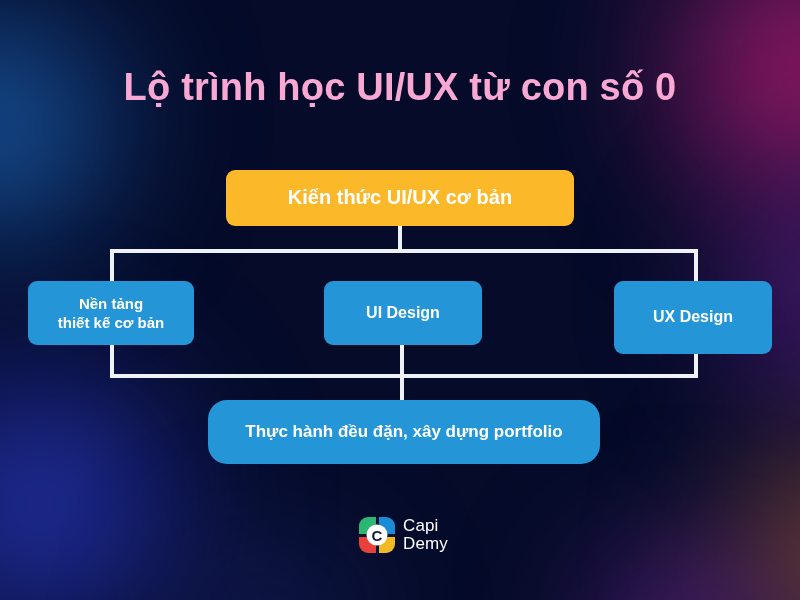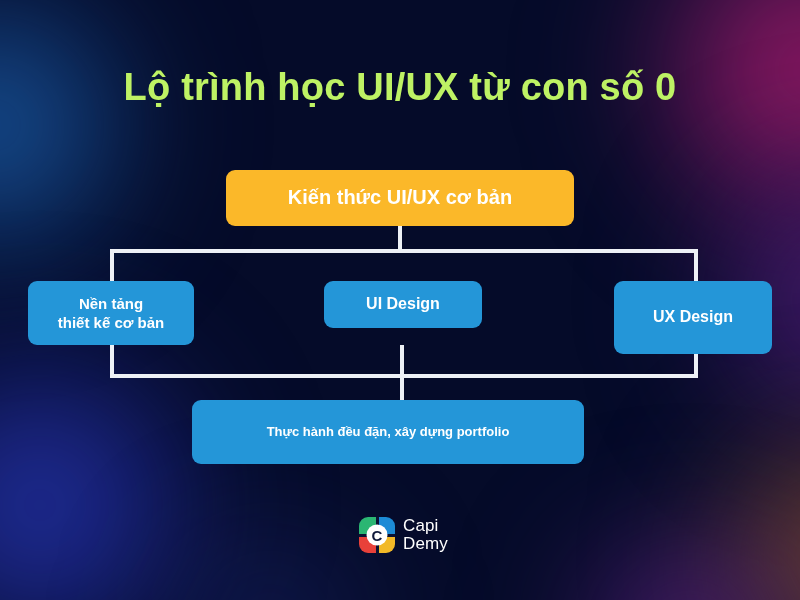--- a/index.html
+++ b/index.html
@@ -65,21 +65,21 @@
   
   #content {
     position: absolute;
     inset: 0;
   }
   .title {
     position: absolute;
     left: 0; right: 0;
     top: 66px;
     text-align: center;
-    color: #bef264;
+    color: #f9a8d4;
     font-size: 38px;
     font-weight: bold;
     letter-spacing: 0.2px;
     white-space: nowrap;
   }
   .node {
     position: absolute;
     display: flex;
     align-items: center;
     justify-content: center;
@@ -95,27 +95,28 @@
     background: #FBB829;
     left: 226px; top: 170px;
     width: 348px; height: 56px;
     font-size: 20px;
   }
   .node-blue {
     background: #2496D8;
     font-size: 16px;
   }
   .node-l1 { left: 28px;  top: 281px; width: 166px; height: 64px; font-size: 15px; }
-  .node-l2 { left: 324px; top: 281px; width: 158px; height: 47px; }
+  .node-l2 { left: 324px; top: 281px; width: 158px; height: 64px; }
   .node-l3 { left: 614px; top: 281px; width: 158px; height: 73px; }
   .node-bottom {
     background: #2496D8;
-    left: 192px; top: 400px;
+    left: 208px; top: 400px;
     width: 392px; height: 64px;
-    font-size: 13px;
+    font-size: 17px;
+    border-radius: 19px;
   }
   
   .line {
     position: absolute;
     background: #eef1f6;
   }
   .v { width: 4px; }
   .h { height: 4px; }
 
   .c-root-stub   { left: 398px; top: 226px; height: 25px; }

